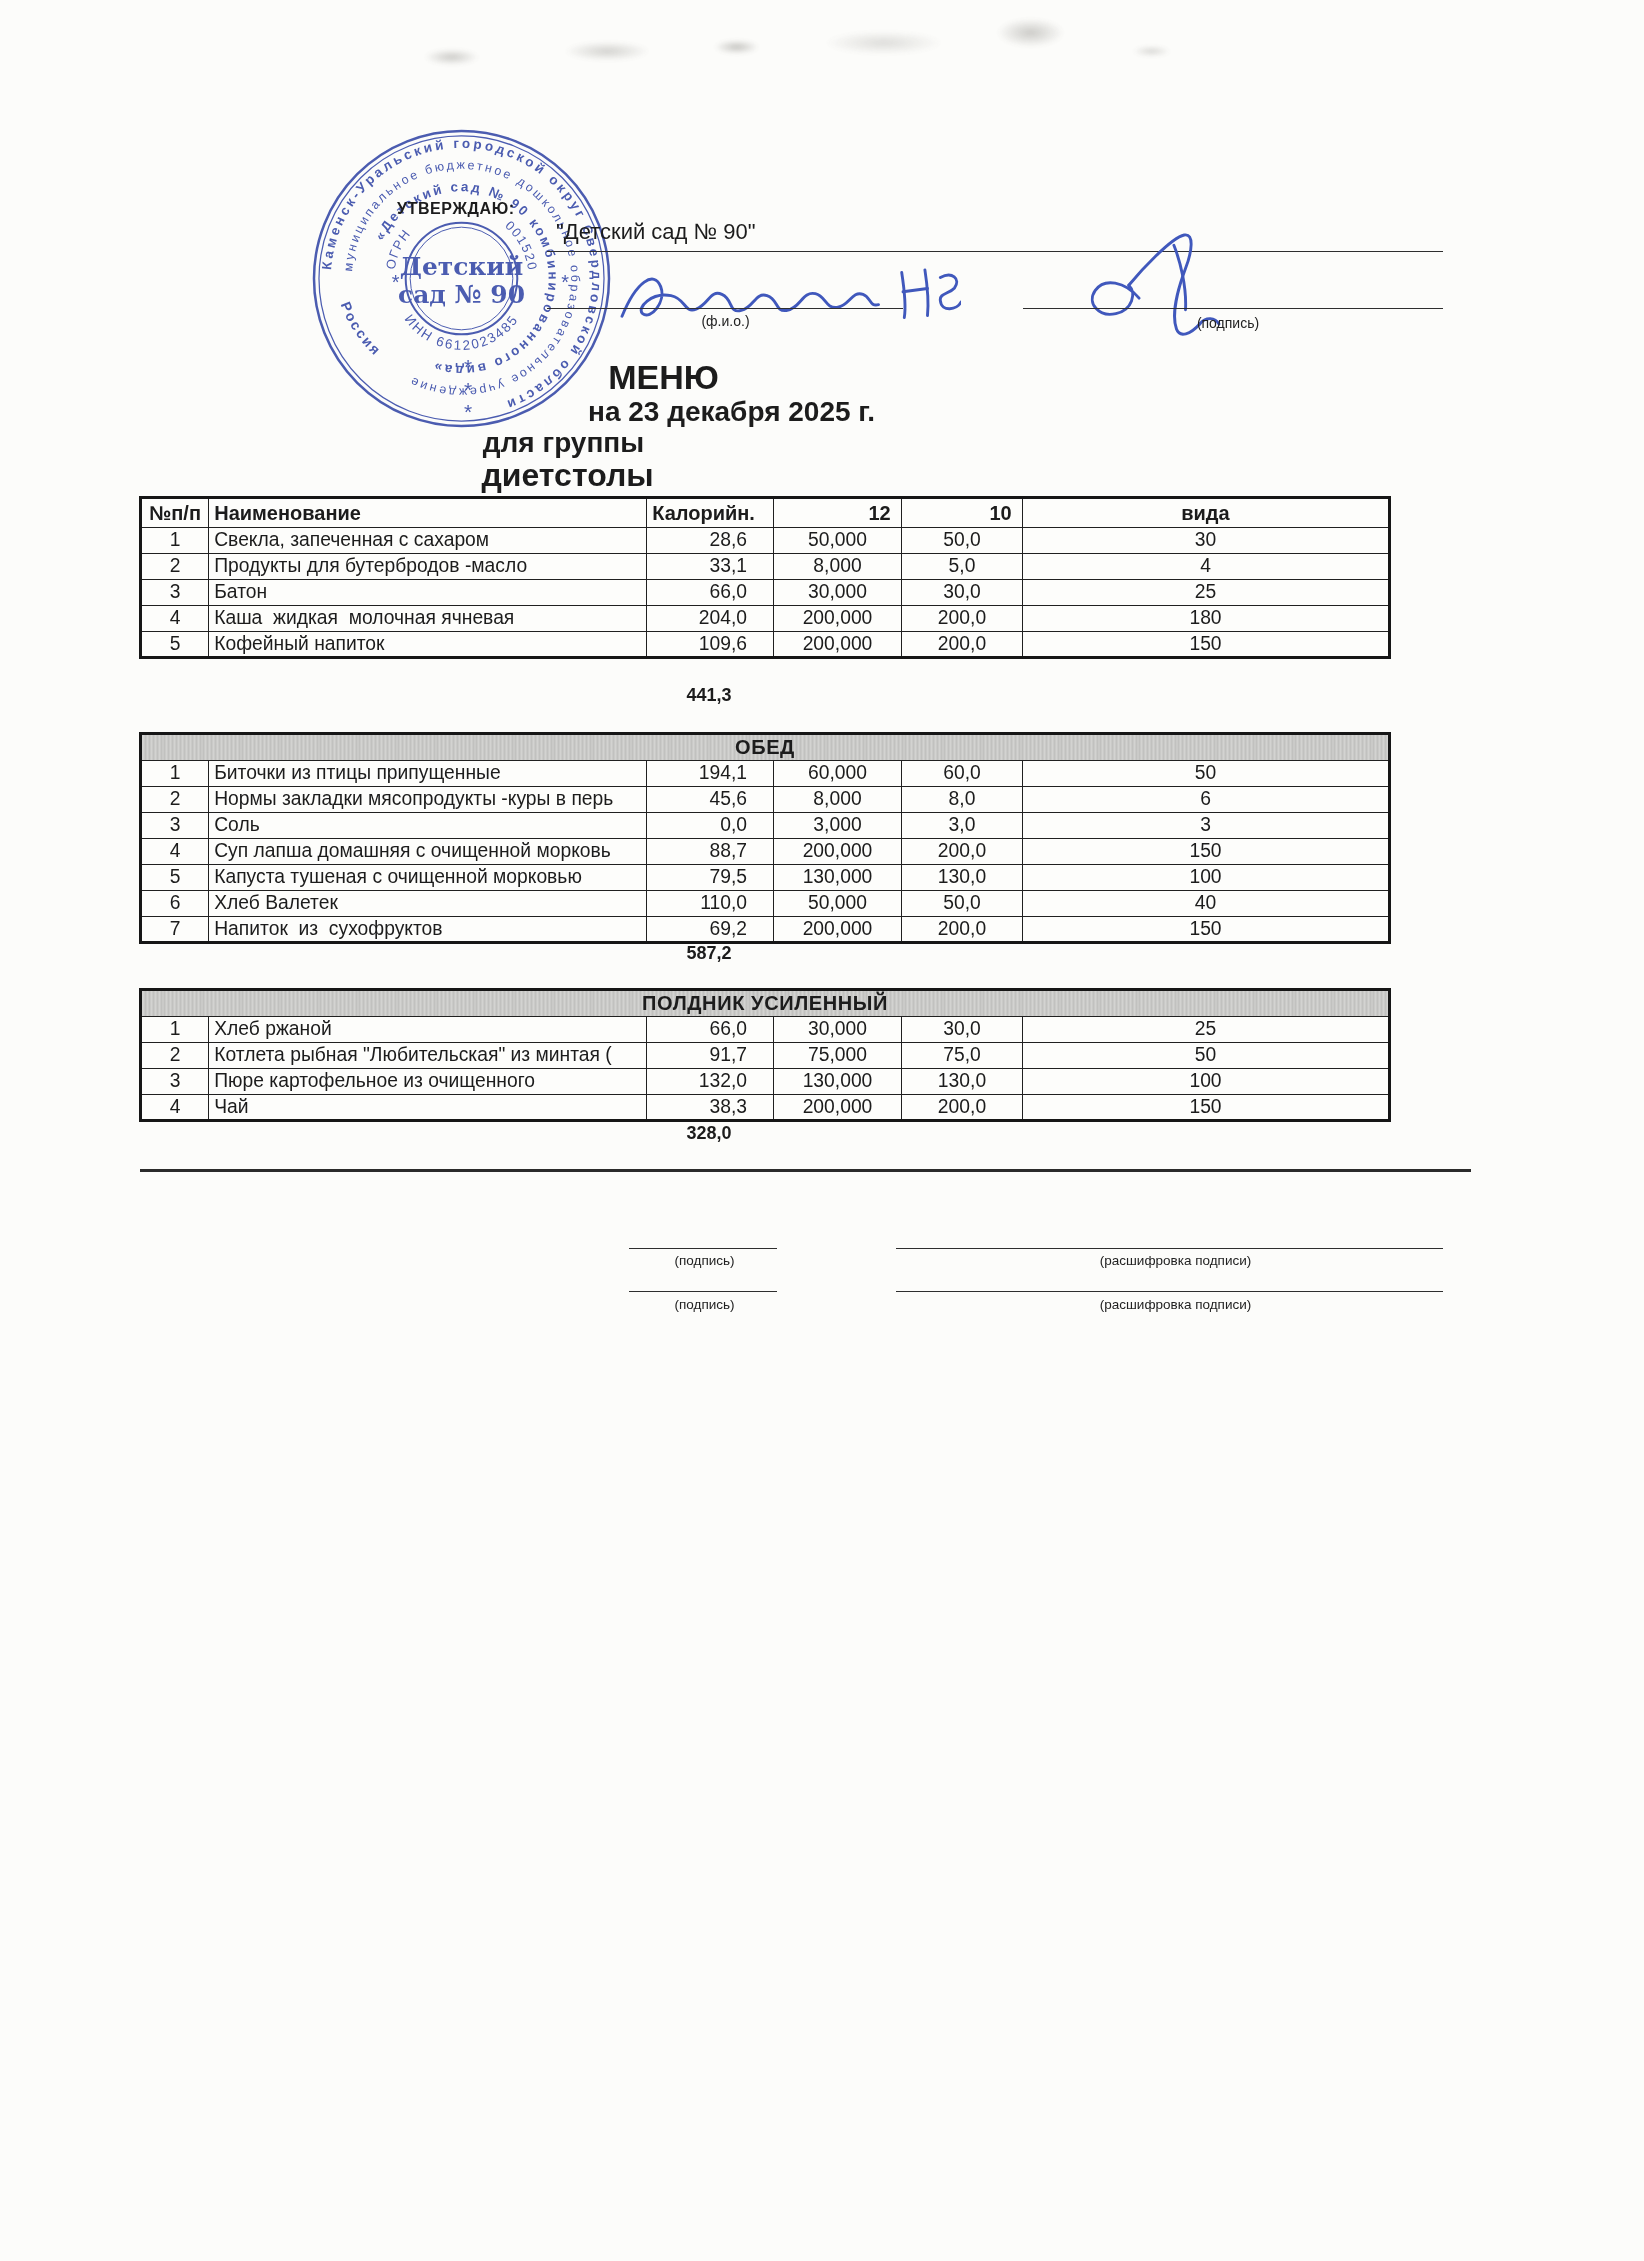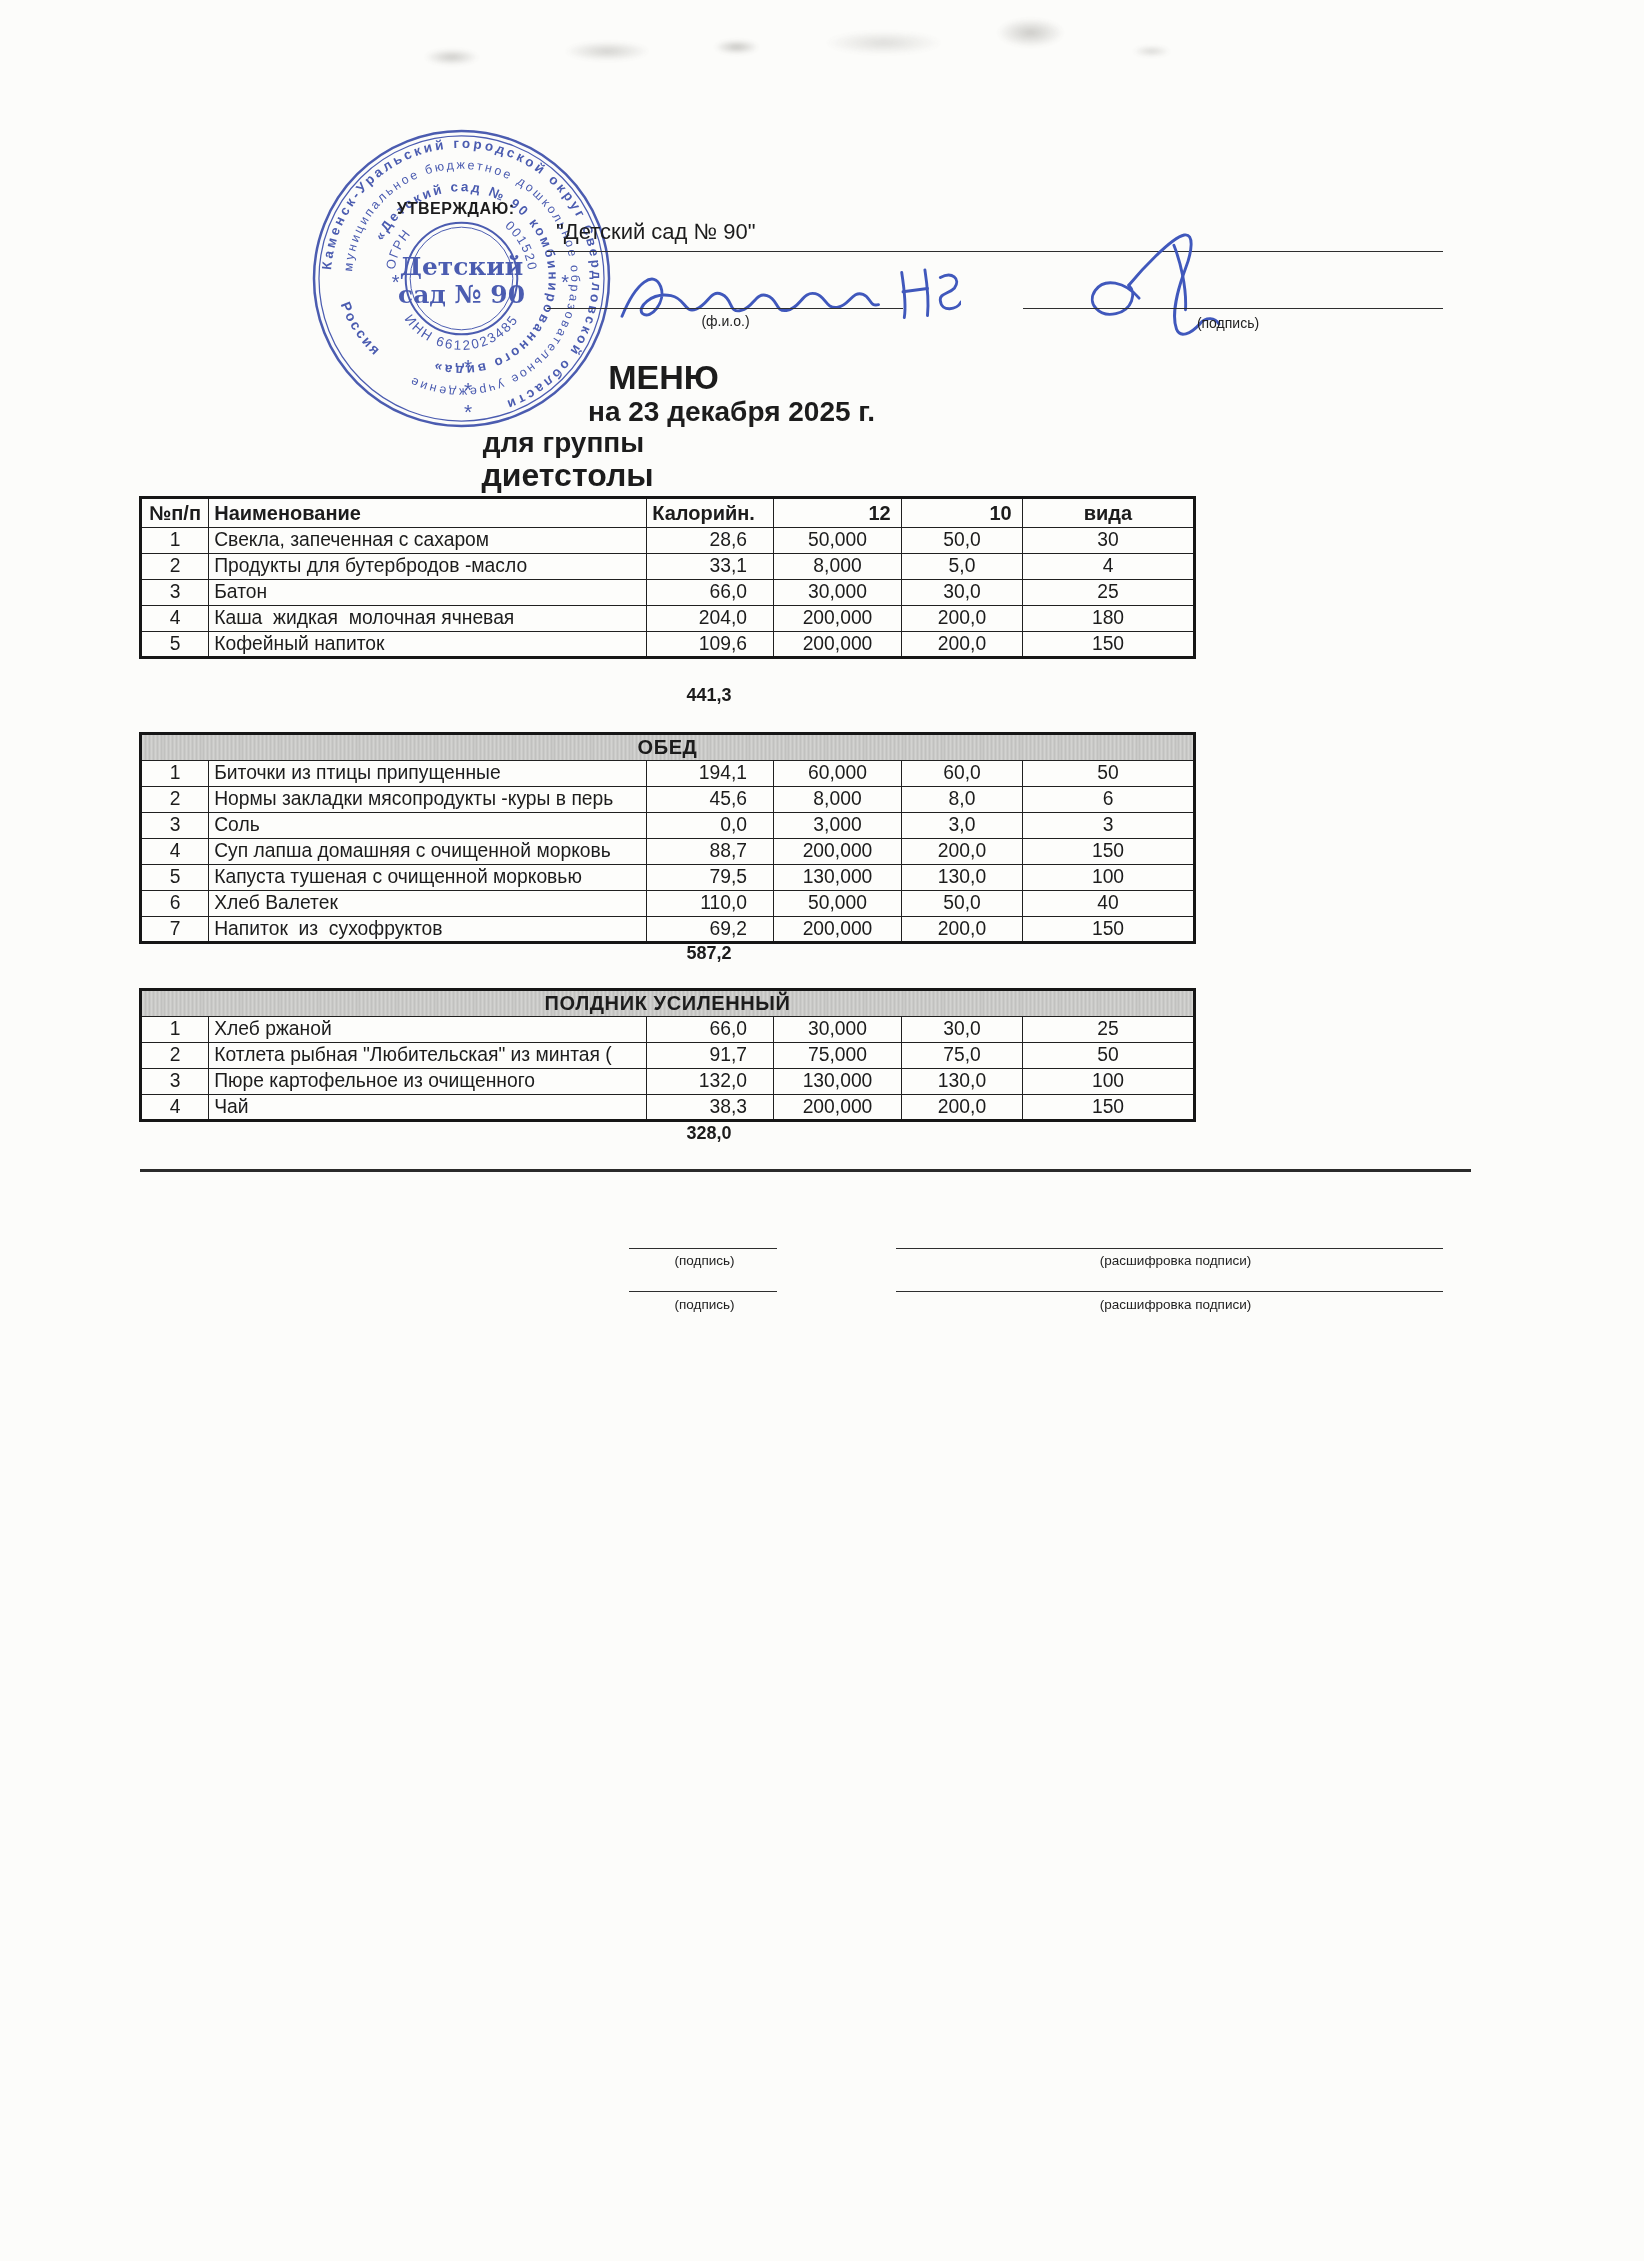--- a/index.html
+++ b/index.html
@@ -35,21 +35,21 @@
   .line      { position:absolute; height:0; border-top:1.9px solid #2e2e2e; }
   .lbl       { position:absolute; font-size:14px; text-align:center; color:#222; }
 
   .title     { left:567px; top:358px; width:193px; text-align:center; font-size:34px; font-weight:bold; }
   .dateline  { left:551px; top:396px; width:361px; text-align:center; font-size:28px; font-weight:bold; }
   .group1    { left:438px; top:427px; width:251px; text-align:center; font-size:28px; font-weight:bold; }
   .group2    { left:445px; top:457px; width:245px; text-align:center; font-size:32px; font-weight:bold; }
 
   
   .menu-table {
-    position:absolute; left:139px; width:1057px;
+    position:absolute; left:139px; width:1252px;
     border-collapse:collapse; table-layout:fixed; background:#fdfdfb;
     border:3.2px solid #161616;
   }
   .menu-table td, .menu-table th {
     border:1.9px solid #202020; box-sizing:border-box;
     font-size:19.3px; line-height:1.05; padding:0 5.2px; height:26px;
     overflow:hidden; white-space:nowrap; font-weight:normal;
   }
   .menu-table tr.cols th { height:30px; font-weight:bold; font-size:20px; }
   .h-num  { text-align:center; }

